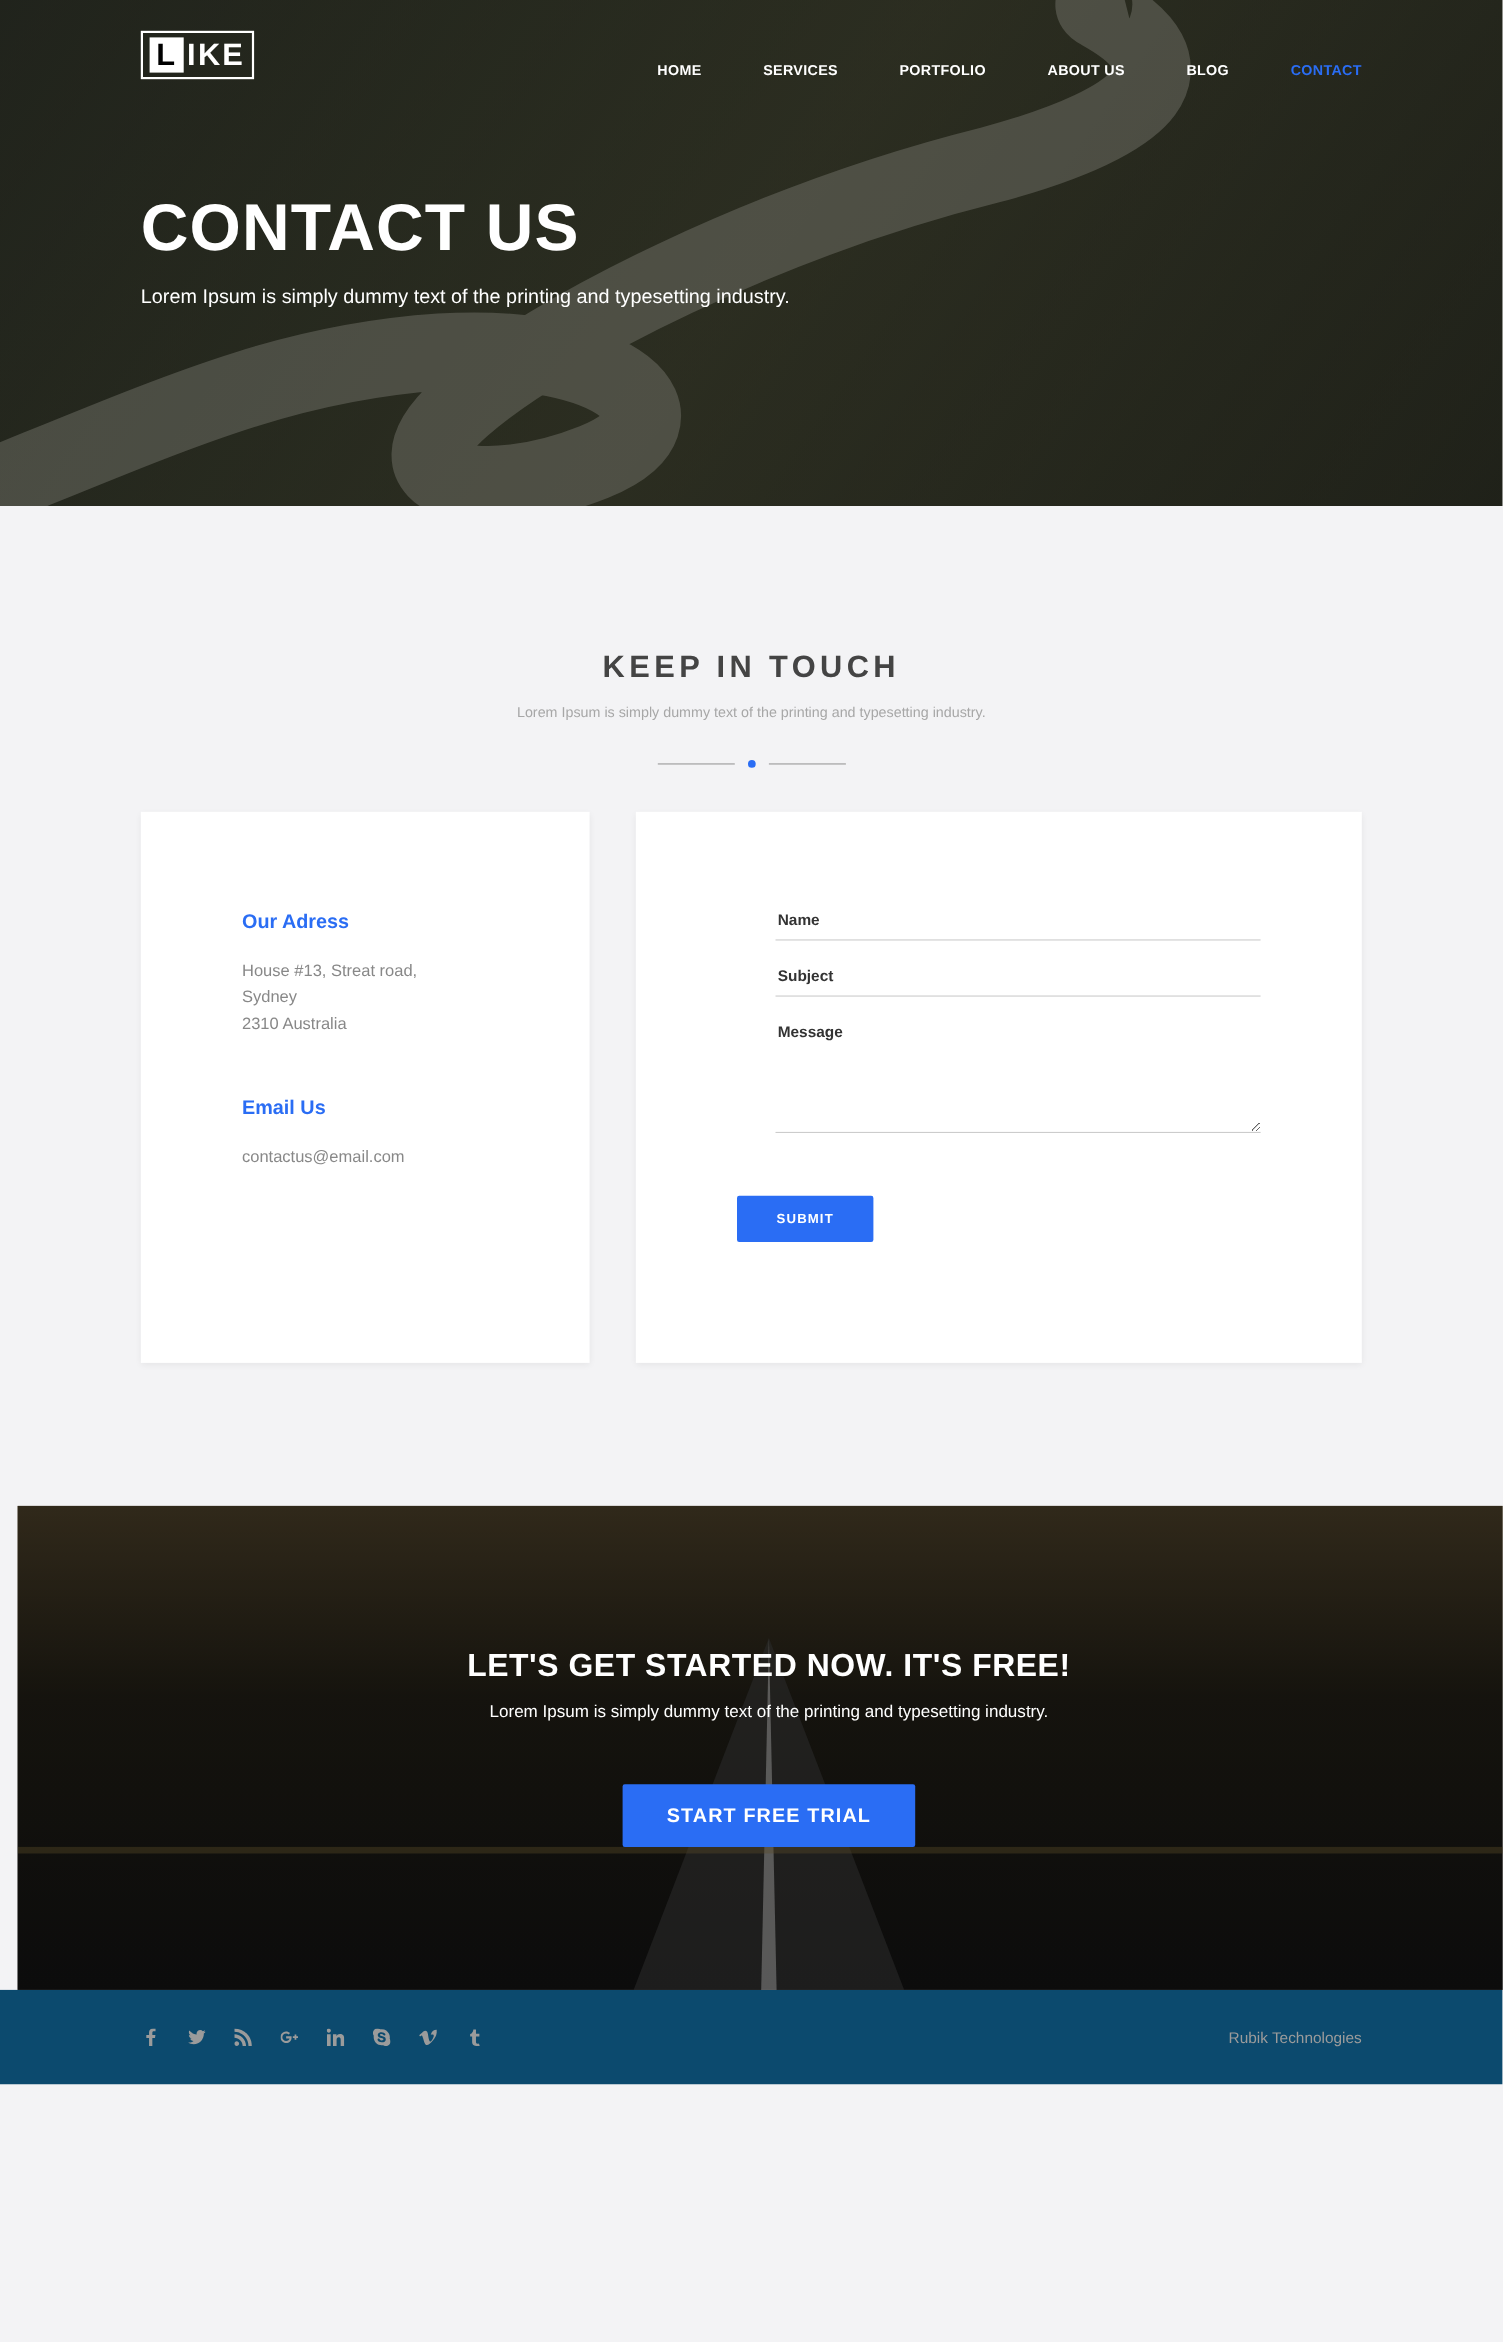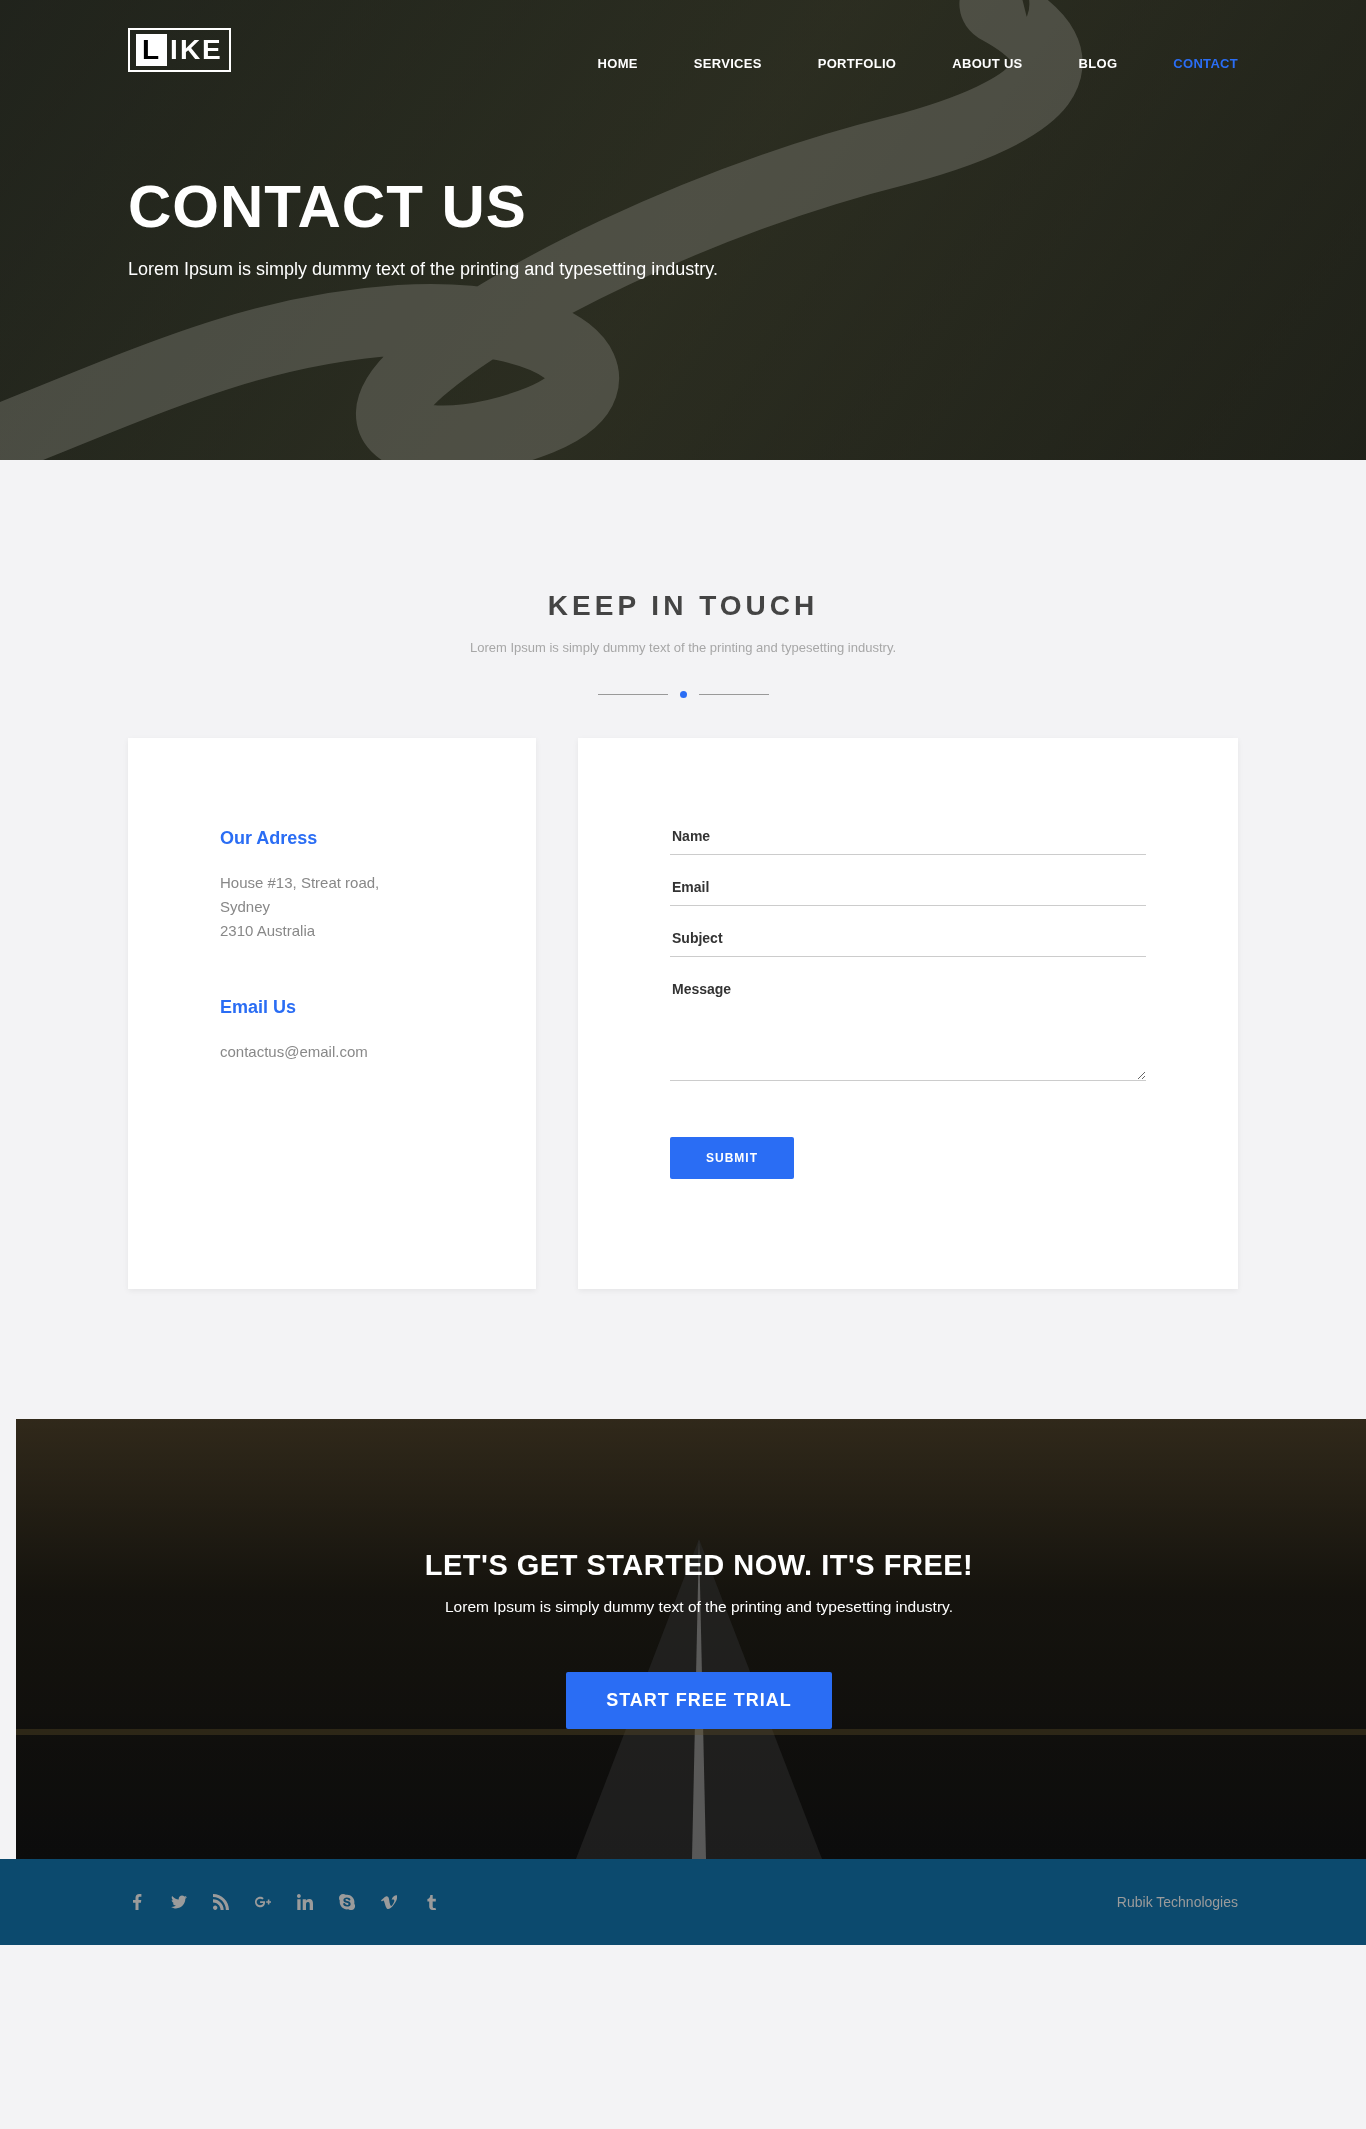--- a/index.html
+++ b/index.html
@@ -35,21 +35,21 @@
   .divider .line { width:70px; height:1px; background:#999; }
   .divider .dot { width:7px; height:7px; border-radius:50%; background:#2a6df4; }
   .cards { display:flex; gap:42px; margin-top:40px; text-align:left;}
   .card { background:#fff; box-shadow:0 2px 6px rgba(0,0,0,0.06); }
   .card.address { flex:0 0 408px; padding:90px 48px 90px 92px; }
   .card.form { flex:1; padding:80px 92px 110px; }
   .card h3 { color:#2a6df4; font-size:18px; font-weight:700; margin-bottom:22px; }
   .card .block { margin-bottom:54px; }
   .card .block:last-child { margin-bottom:0; }
   .card .block p { color:#888; font-size:15px; line-height:1.6; }
-  .field { margin-bottom:14px; }
+  .field { margin-bottom:14px;margin-left:35px; }
   .field input, .field textarea {
     width:100%; border:none; border-bottom:1px solid #ccc; padding:10px 2px;
     font-size:14px; font-weight:600; color:#333; font-family:inherit; outline:none;
     background:transparent;
   }
   .field textarea { height:110px; resize:both; }
   ::placeholder { color:#333; font-weight:700; font-size:14px; }
   .submit {
     margin-top:38px; background:#2a6df4; color:#fff; border:none;
     padding:14px 36px; font-size:12px; font-weight:700; letter-spacing:1px;
@@ -131,21 +131,20 @@
           <p>2310 Australia</p>
         </div>
         <div class="block">
           <h3>Email Us</h3>
           <p>contactus@email.com</p>
         </div>
       </div>
 
       <div class="card form">
         <div class="field"><input type="text" placeholder="Name" style=""></div>
-        <div class="field"><input type="text" placeholder="Email" style=""></div>
         <div class="field"><input type="text" placeholder="Subject" style=""></div>
         <div class="field"><textarea placeholder="Message" style=""></textarea></div>
         <button class="submit">SUBMIT</button>
       </div>
     </div>
   </div>
 </section>
 
 <section class="cta">
   <svg class="road2" viewBox="0 0 1366 440" preserveAspectRatio="xMidYMid slice">

